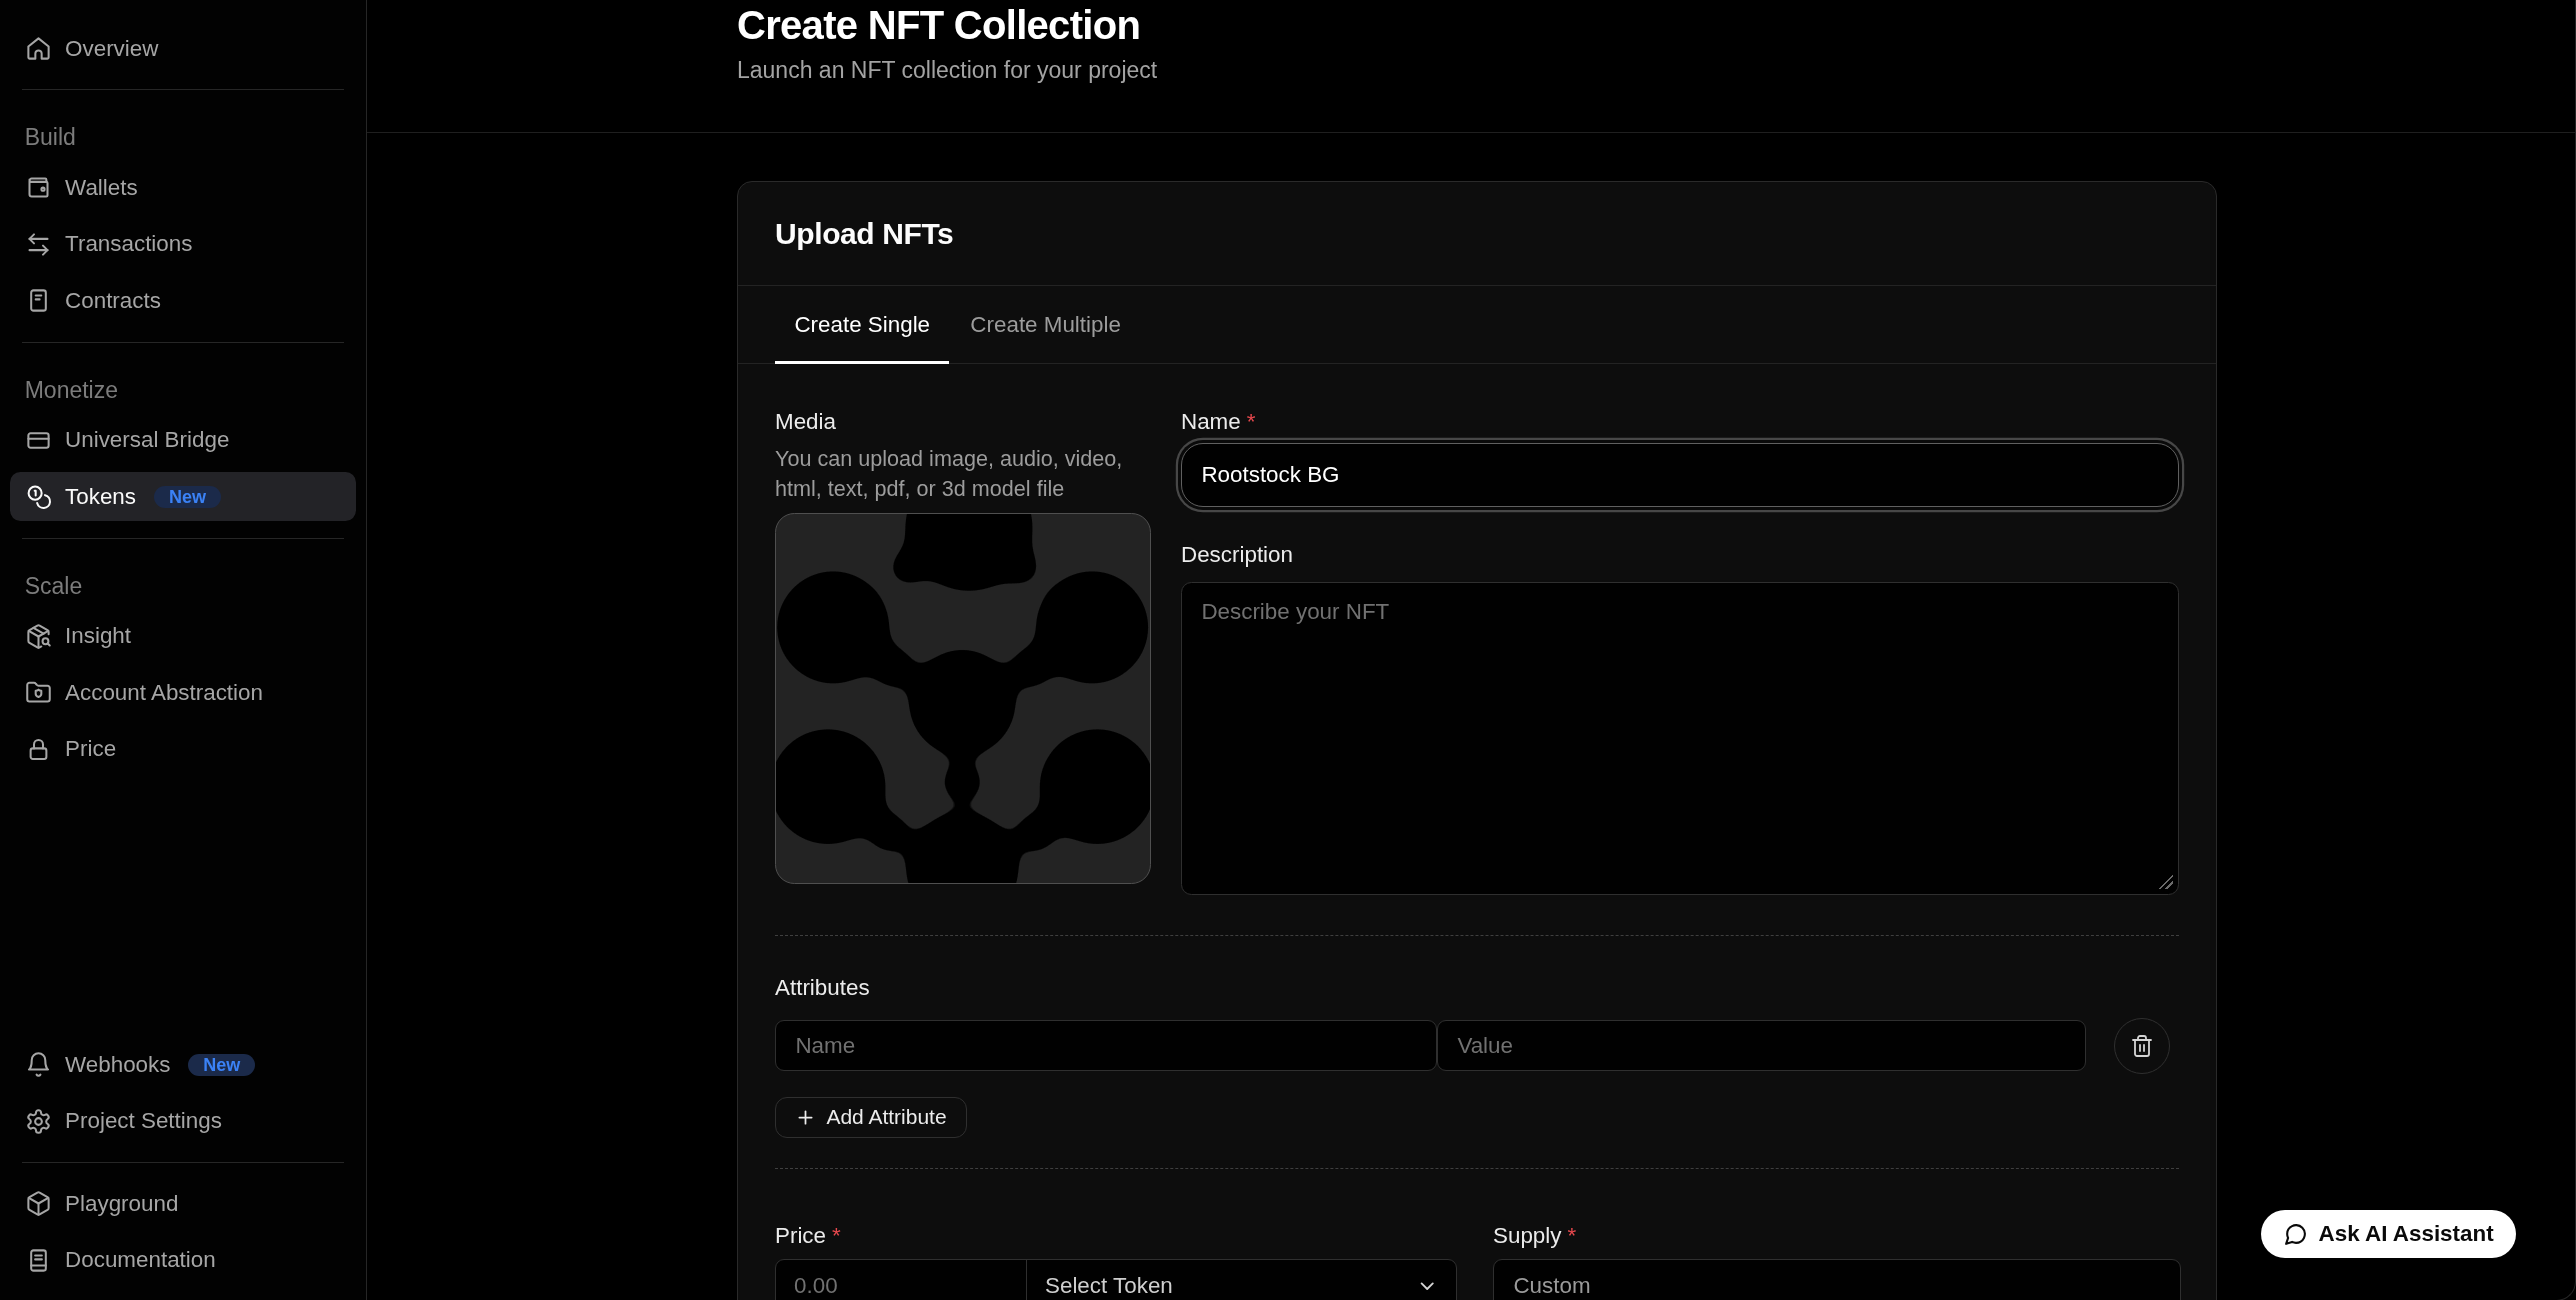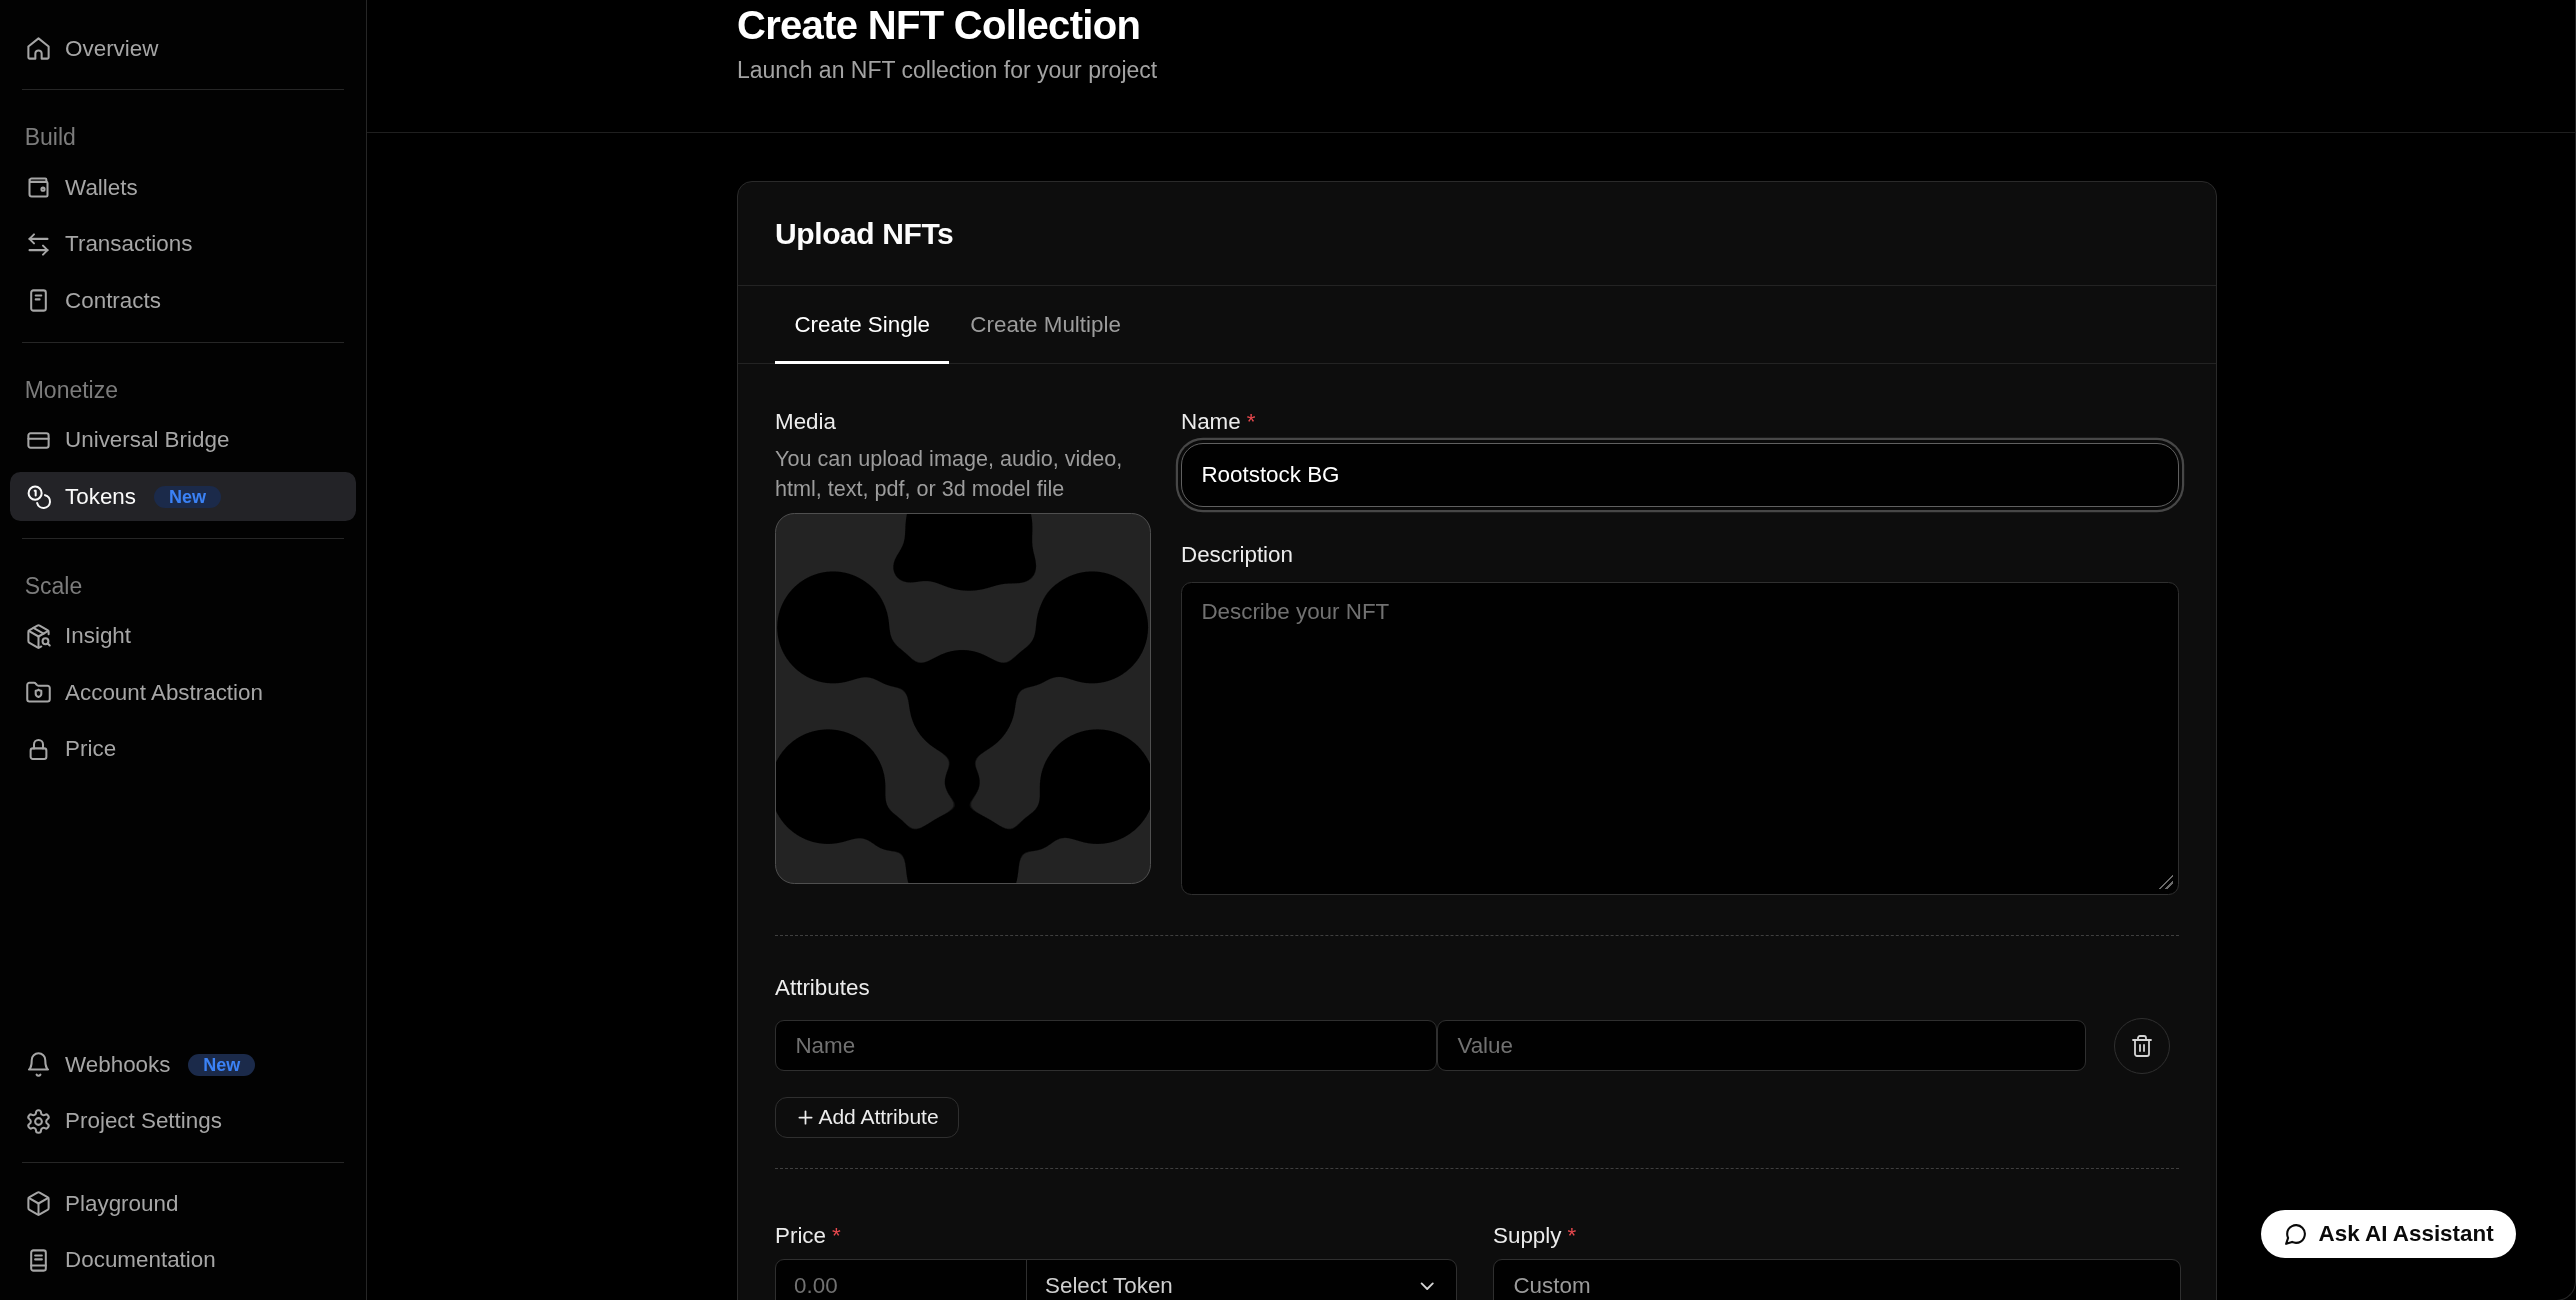--- a/index.html
+++ b/index.html
@@ -112,21 +112,21 @@
   .attr-value { margin-left:0; }
   .trash-btn {
     width:56px; height:56px; margin-left:28px; border-radius:50%;
     background:transparent; border:0.7px solid #2f2f2f;
     display:flex; align-items:center; justify-content:center; cursor:pointer;
   }
   .trash-btn svg { width:24px; height:24px; stroke:#d4d4d4; fill:none; stroke-width:1.8; stroke-linecap:round; stroke-linejoin:round; }
   .add-attr-btn {
     margin-top:23px; height:41px; padding:0 19.4px;
     background:#0d0d0d; border:0.7px solid #2f2f2f; border-radius:12px;
-    display:inline-flex; align-items:center; gap:2px;
+    display:inline-flex; align-items:center; gap:10px;
     color:#ececec; font-size:21px; font-family:"Liberation Sans", sans-serif; cursor:pointer;
   }
   .add-attr-btn svg { width:21px; height:21px; stroke:#ececec; fill:none; stroke-width:2; stroke-linecap:round; }
   .divider-2 { border-top:1.5px dashed #3f3f3f; height:0; margin-top:30px; }
 
   .price-row { display:grid; grid-template-columns:682px 688px; column-gap:36px; margin-top:53px; }
   .price-group {
     margin-top:10.4px; height:55px; display:flex; align-items:stretch;
     background:#010101; border:0.7px solid #2f2f2f; border-radius:9px; overflow:hidden;
   }

